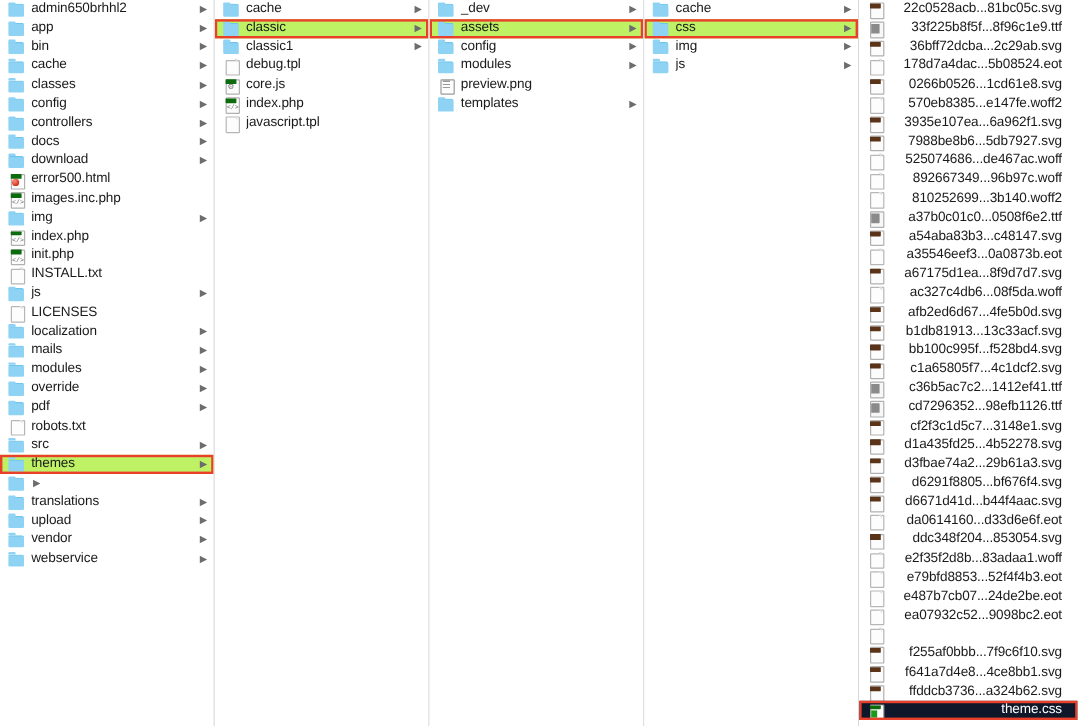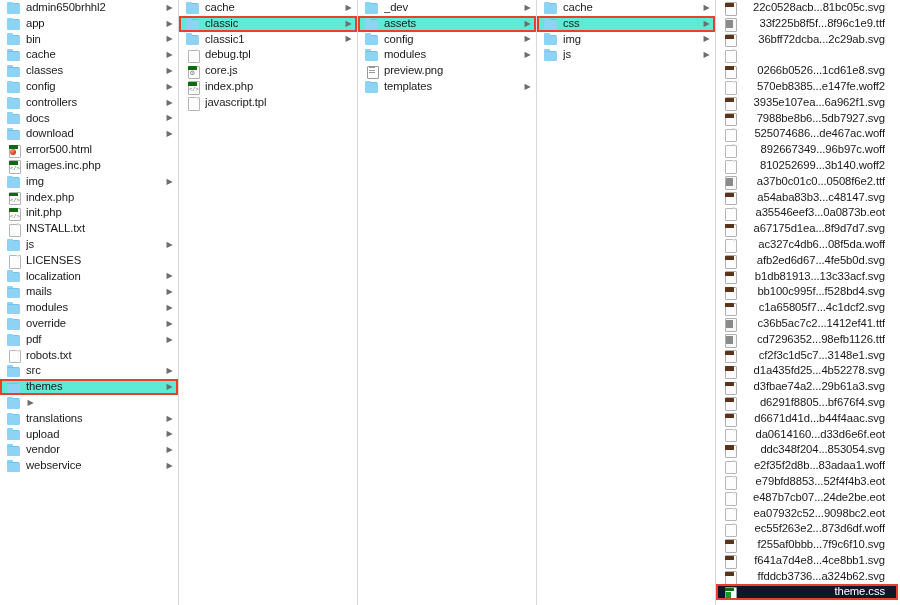--- a/index.html
+++ b/index.html
@@ -36,21 +36,21 @@
     align-items: center;
     padding-left: 7px;
     padding-right: 4px;
     font-size: 11.3px;
     color: #1a1a1a;
     white-space: nowrap;
     position: relative;
     line-height: 15.8px;
   }
   .row.selected {
-    background: #5eead4;
+    background: #bef264;
   }
   .row.selected-dark {
     background: #0f172a;
     color: #ffffff;
   }
   .row.outlined::after {
     content: "";
     position: absolute;
     left: 0px; top: 0px; right: 0px; bottom: 0px;
     border: 2px solid #e8402a;
@@ -524,20 +524,21 @@
           <span class="label">33f225b8f5f...8f96c1e9.ttf</span>
           <span class="arrow"></span>
         </div>
         <div class="row">
           <span class="icon ic-svg"></span>
           <span class="label">36bff72dcba...2c29ab.svg</span>
           <span class="arrow"></span>
         </div>
         <div class="row">
           <span class="icon ic-doc"></span>
+          <span class="label">178d7a4dac...5b08524.eot</span>
           <span class="arrow"></span>
         </div>
         <div class="row">
           <span class="icon ic-svg"></span>
           <span class="label">0266b0526...1cd61e8.svg</span>
           <span class="arrow"></span>
         </div>
         <div class="row">
           <span class="icon ic-doc"></span>
           <span class="label">570eb8385...e147fe.woff2</span>
@@ -673,21 +674,20 @@
           <span class="label">e487b7cb07...24de2be.eot</span>
           <span class="arrow"></span>
         </div>
         <div class="row">
           <span class="icon ic-doc"></span>
           <span class="label">ea07932c52...9098bc2.eot</span>
           <span class="arrow"></span>
         </div>
         <div class="row">
           <span class="icon ic-doc"></span>
-          <span class="label">ec55f263e2...873d6df.woff</span>
           <span class="arrow"></span>
         </div>
         <div class="row">
           <span class="icon ic-svg"></span>
           <span class="label">f255af0bbb...7f9c6f10.svg</span>
           <span class="arrow"></span>
         </div>
         <div class="row">
           <span class="icon ic-svg"></span>
           <span class="label">f641a7d4e8...4ce8bb1.svg</span>

